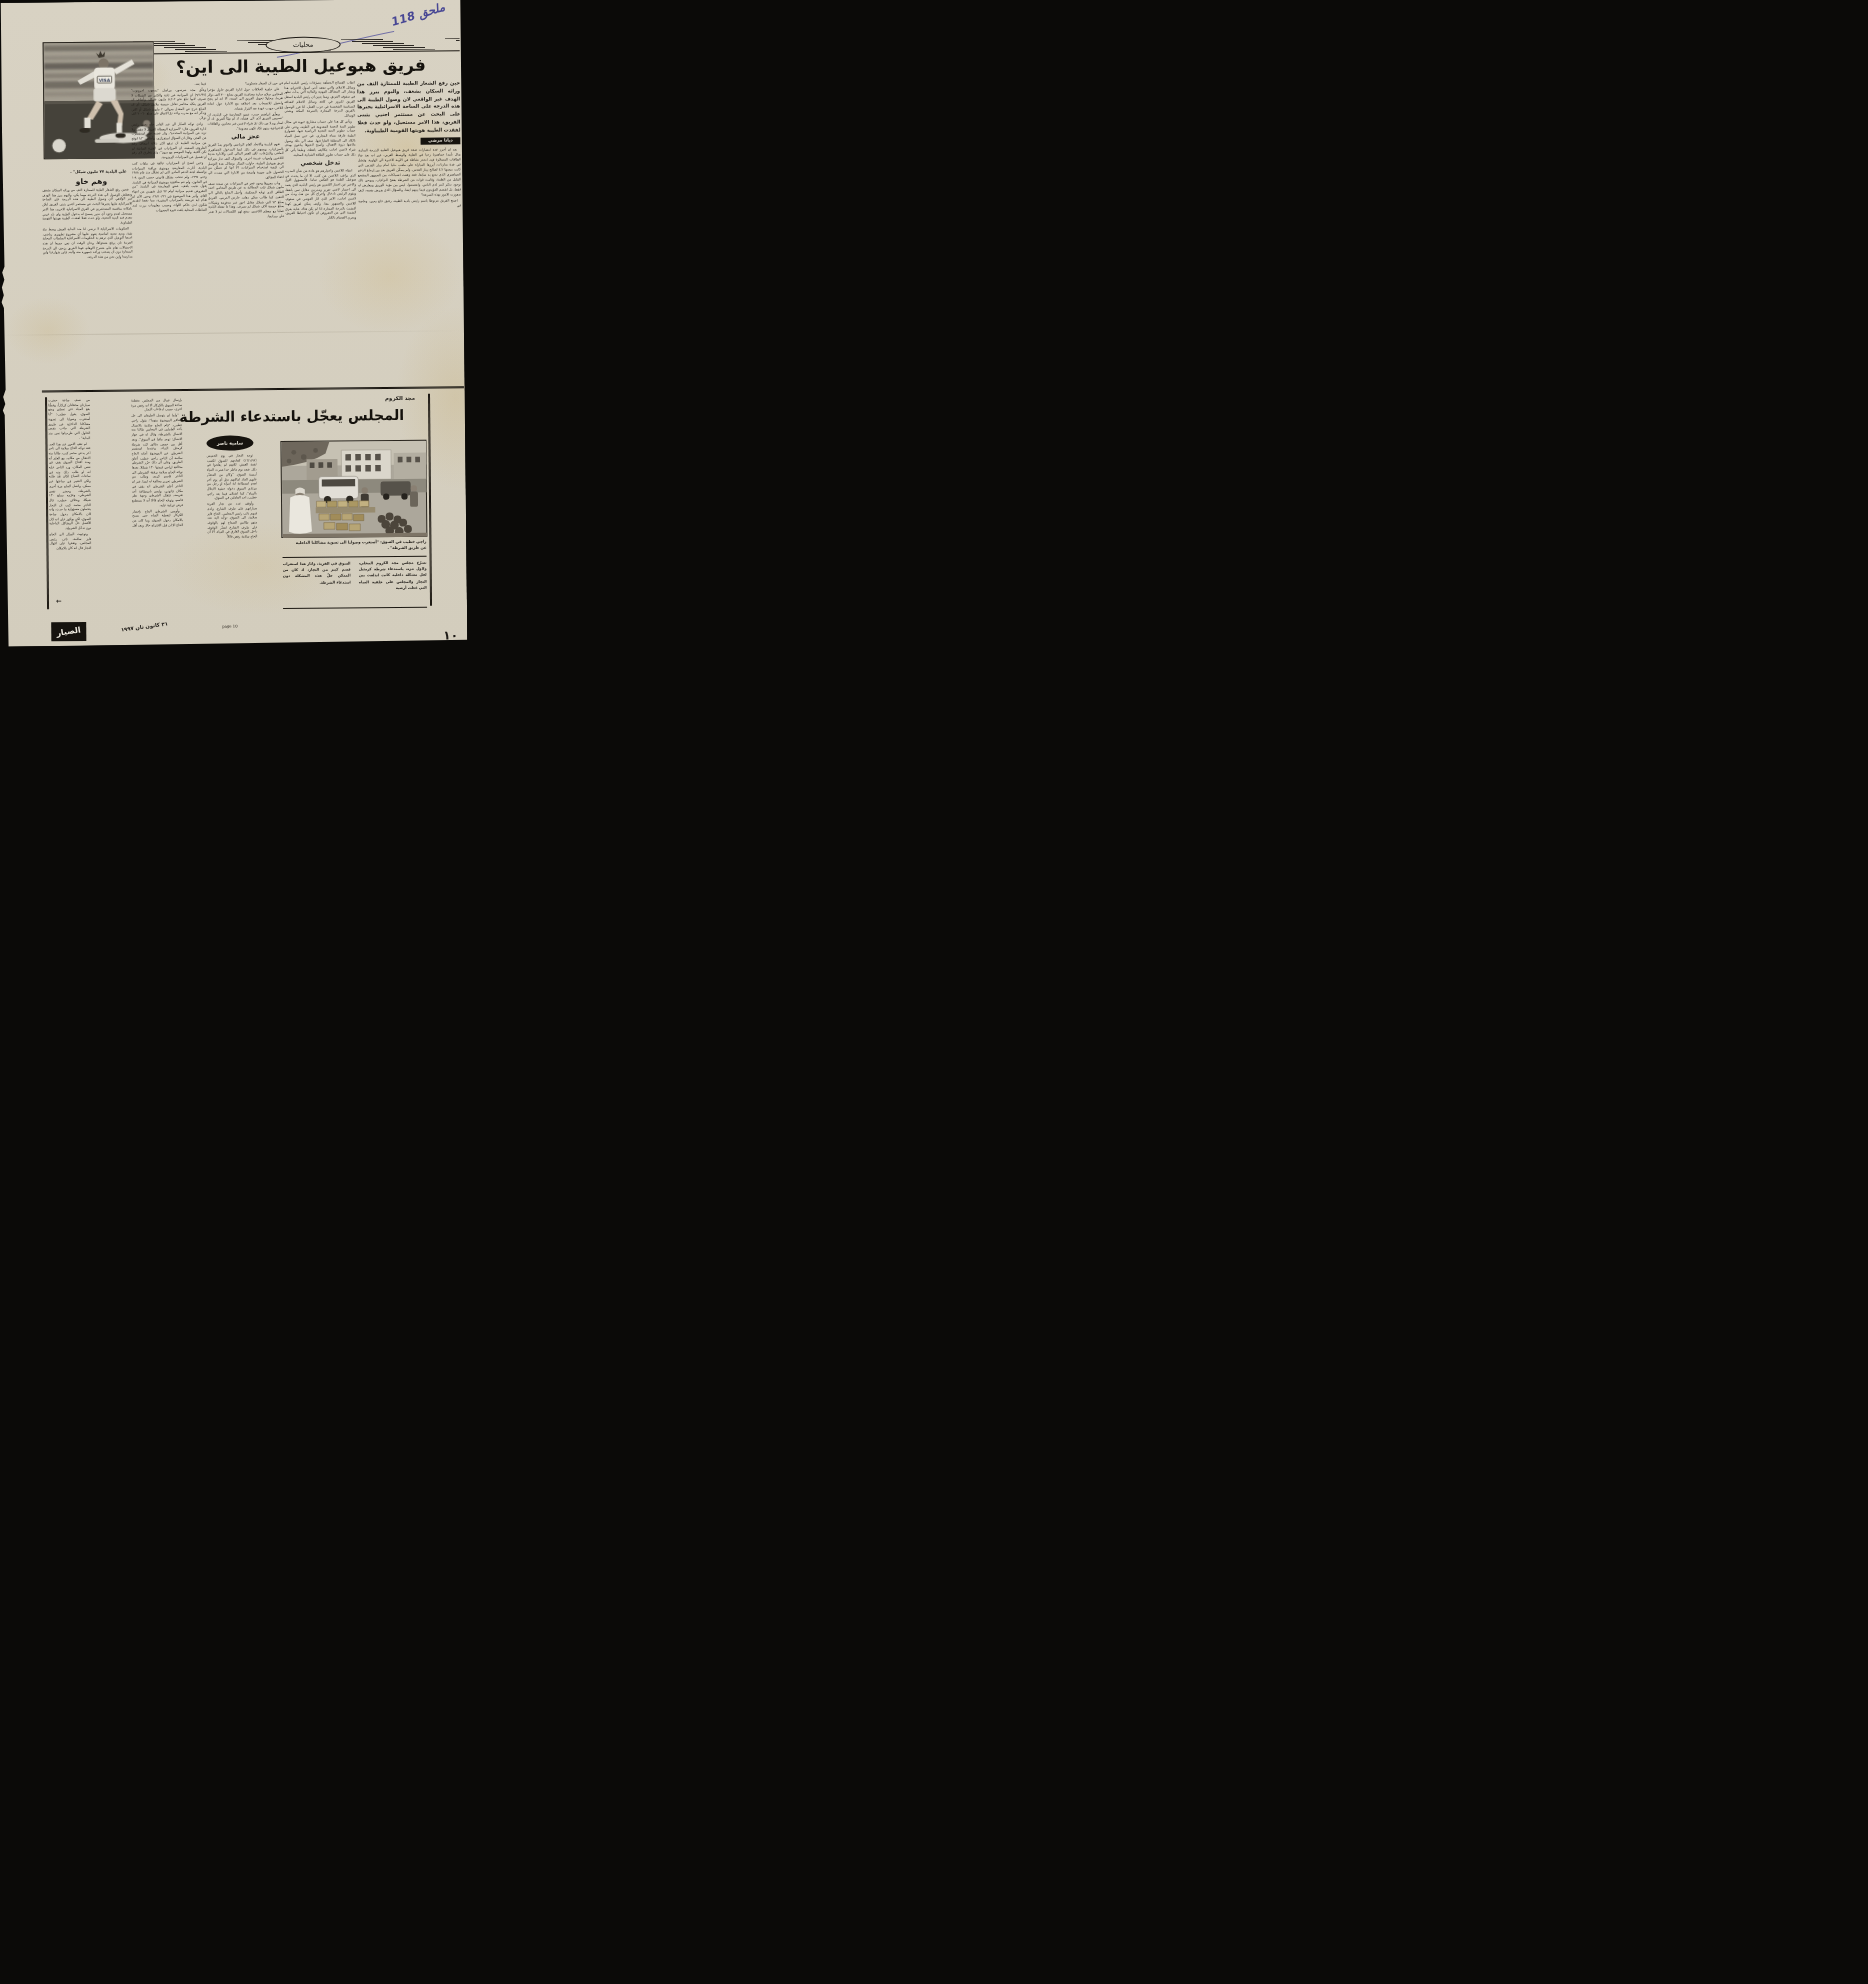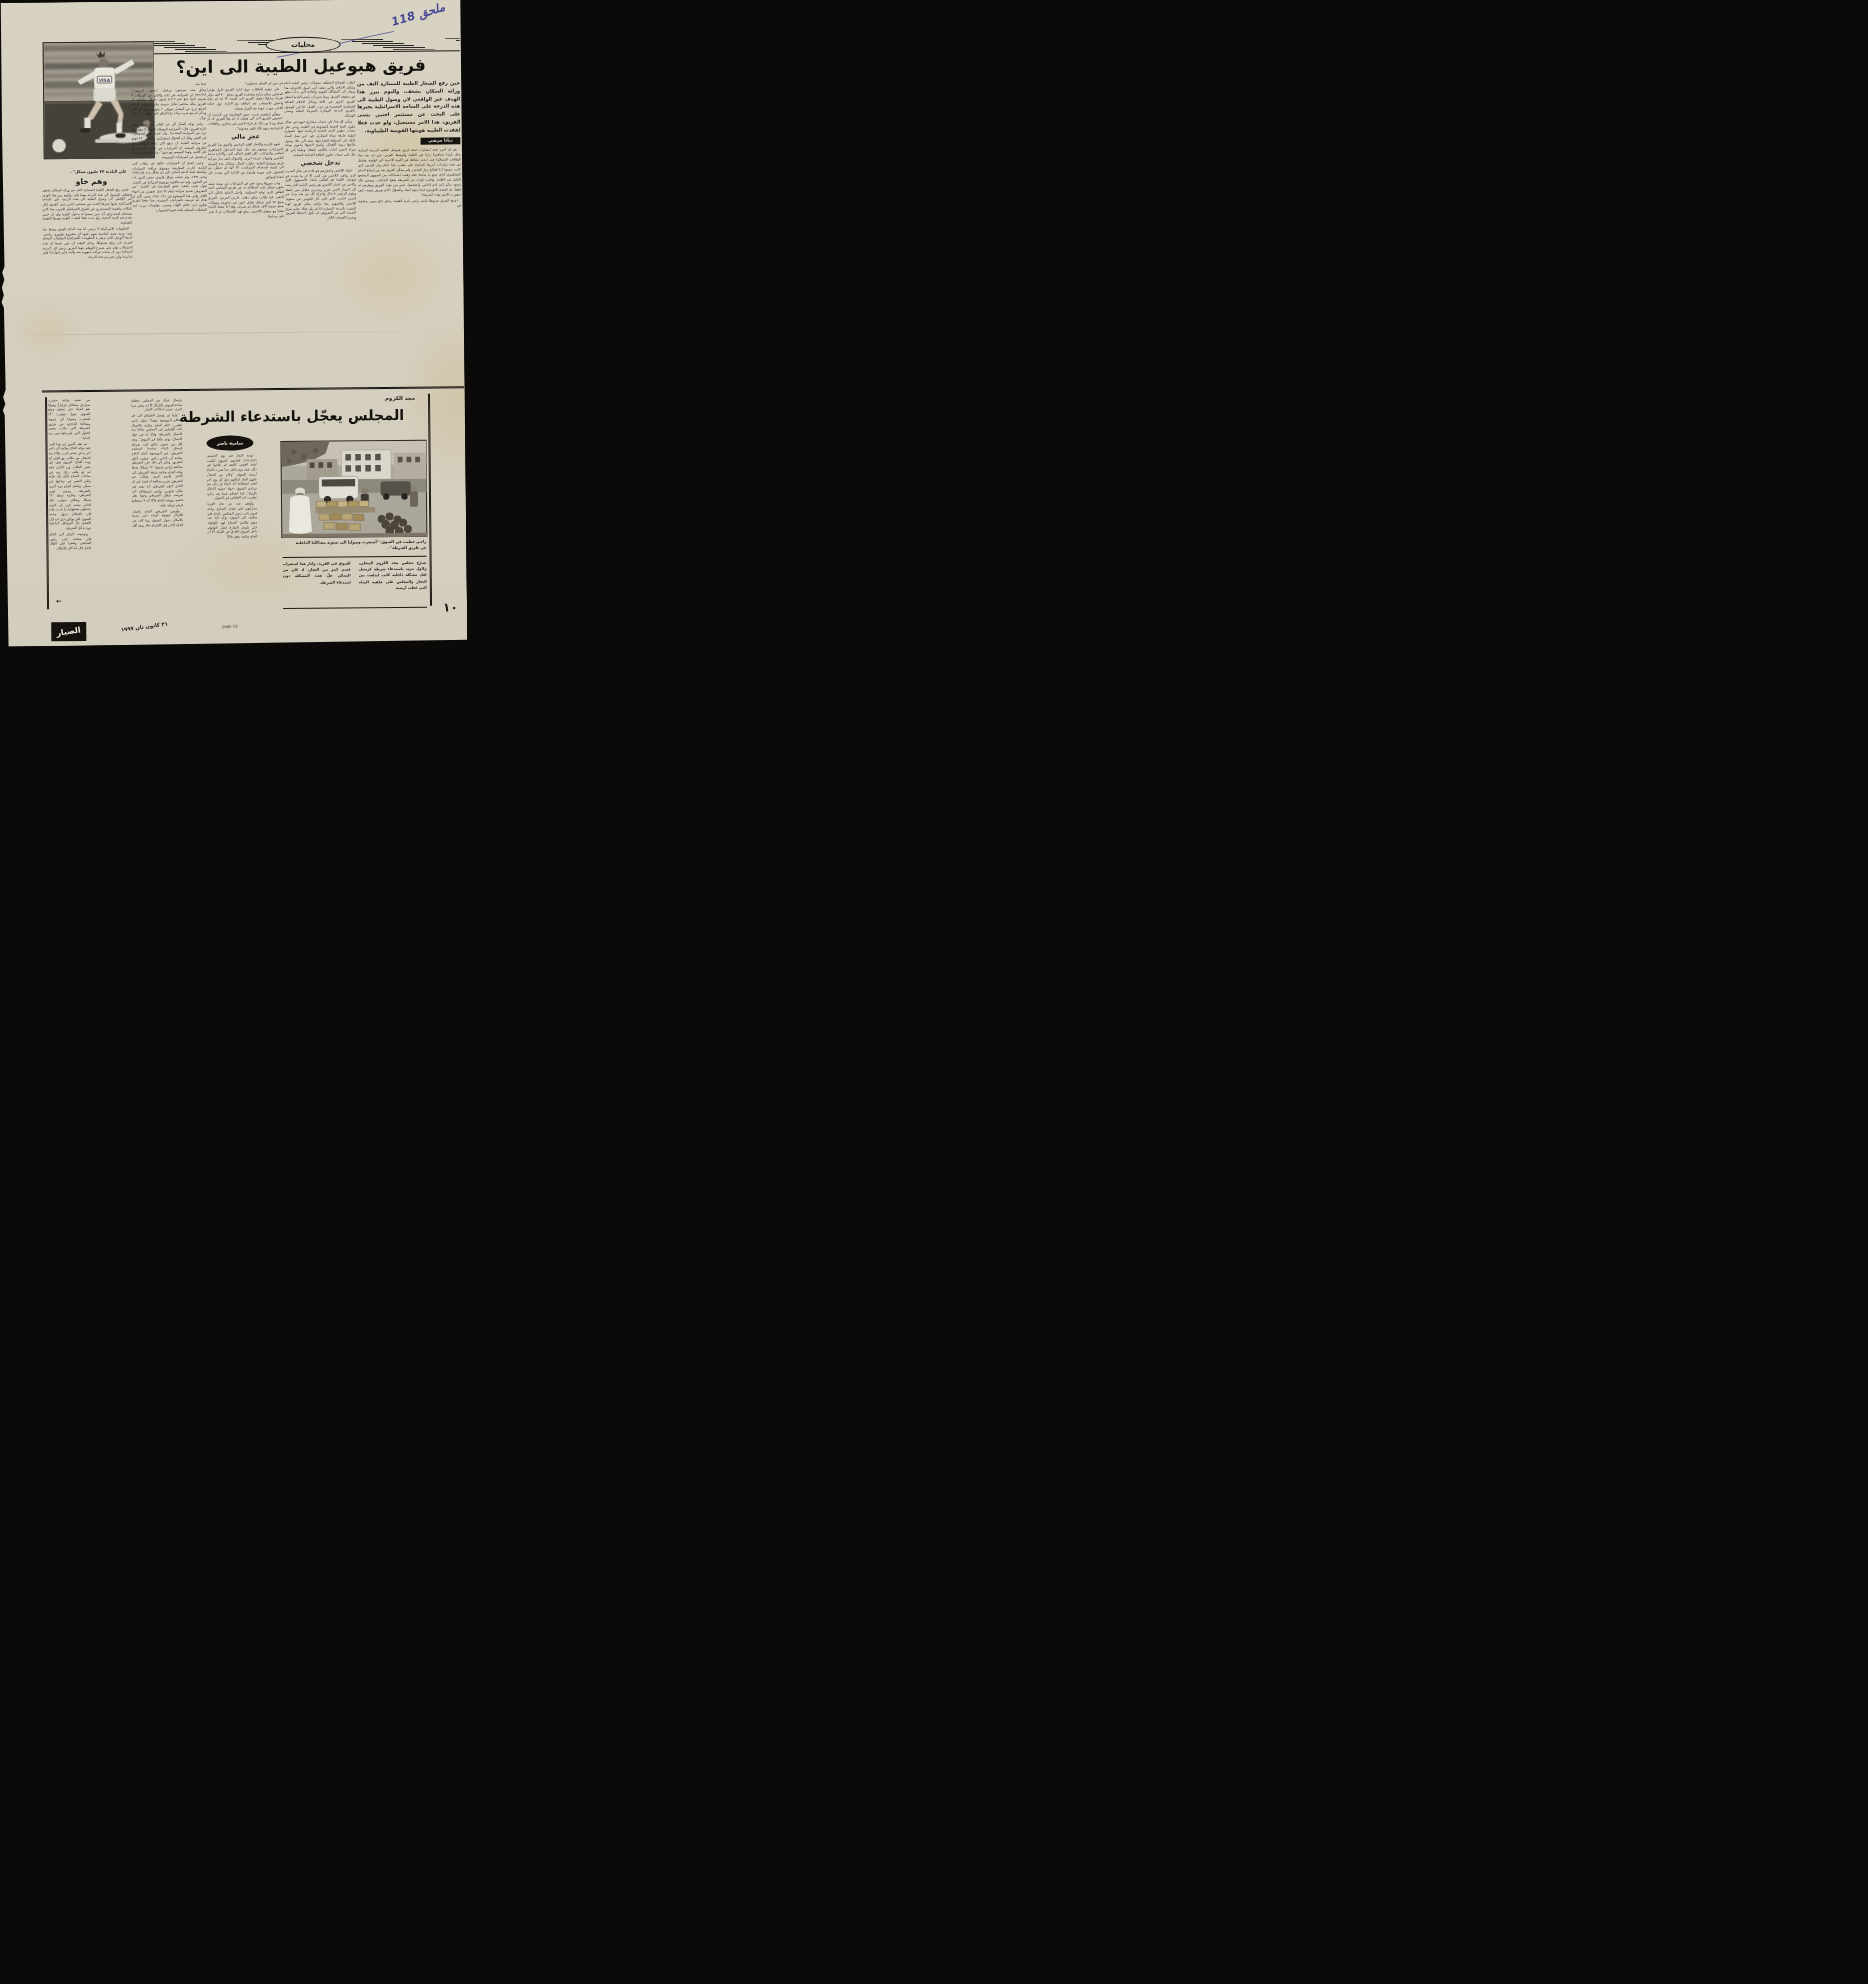--- a/index.html
+++ b/index.html
@@ -44,21 +44,21 @@
   <div class="abs" style="left:353px;top:14.3px;width:95px;transform:rotate(-16deg);color:#34348e;
               font-size:11.5px;font-weight:bold;font-style:italic;opacity:.88;direction:rtl;">ملحق 118</div>
   <svg class="abs" style="left:277px;top:30px;" width="121" height="30" viewBox="0 0 305 75">
     <path d="M4 68 C 80 56, 190 26, 298 6" fill="none" stroke="#3a3a98" stroke-width="2.4" stroke-linecap="round" opacity="0.7"></path>
   </svg>
 
   <div class="abs" style="left:65px;top:40px;width:396px;height:10.7px;
               background:repeating-linear-gradient(180deg,#2c2823 0 0.4px,transparent 0.4px 2.1px);"></div>
   <div class="abs" style="left:267px;top:37px;width:75px;height:15.5px;border-radius:50%;
               border:0.8px solid #1e1b16;background:#d7d1c2;display:flex;align-items:center;justify-content:center;">
-    <span style="font-weight:bold;font-size:6.7px;direction:rtl;text-align:right;">محليات</span>
+    <span style="font-weight:normal;font-size:6.7px;direction:rtl;text-align:right;">محليات</span>
   </div>
   <div class="abs hairline" style="left:65px;top:52px;width:396px;height:1.3px;"></div>
 
   <div class="abs rtl" style="left:171px;top:56px;width:262px;height:25.4px;font-size:17px;font-weight:bold;
               text-align:center;letter-spacing:-0.4px;color:#15120d;">فريق هبوعيل الطيبة الى اين؟</div>
 
   <div class="abs" style="left:44px;top:40px;width:111px;height:117px;border:0.6px solid #2a261f;background:#8f897d;">
     <svg width="110" height="116" viewBox="0 0 276 292">
       <defs>
         <filter id="b1">
@@ -264,16 +264,16 @@
     <p class="ind">لم تقف الامور عند هذا الحد. فقد توجّه الحاج سلامة الى تاجر آخر يدعى محمد كبت، طالبا منه الانتقال من مكانه، مع العلم أنه ومنذ افتتاح السوق يقف في نفس المكان. ورد التاجر عليه انه لو طلب ذلك منه في ساعات الصباح لكان نفّذ طلبه ولكن التغيير في ساعتها غير ممكن. واتصل الحاج مرة أخرى بالشرطة، وحضر نفس الشرطي، وغرّمه بمبلغ ١٣٠ شيكلا. وبخلاف خطيب، قال التاجر محمد كبت ان التجار يتحملون مسؤولية ما حدث، وانه كان بالامكان دخول ساحة السوق، لكن يوافق على انه كان الأفضل حلّ المشاكل الداخلية دون تدخّل الشرطة.</p>
     <p class="ind">وتوجهت الصبّار الى الحاج فايز سلامة، نائب رئيس المجلس، وتعقيبا على اقوال التجار قال انه كان بالامكان</p>
   </div>
   <div class="abs" style="left:52px;top:595px;font-size:6.7px;font-weight:bold;">←</div>
 
   <div class="abs blackbox" style="left:47px;top:620px;width:35px;height:19px;font-size:8px;">
     <span style="display:inline-block;transform:rotate(-8deg);">الصبار</span>
   </div>
   <div class="abs rtl" style="left:85px;top:624px;width:79px;font-size:5.2px;font-weight:bold;transform:rotate(-7deg);text-align:right;">٣١ كانون ثان ١٩٩٧</div>
   <div class="abs" style="left:218px;top:623px;font-family:'DejaVu Serif',serif;font-size:3.8px;color:#2a251e;">page 10</div>
-  <div class="abs" style="left:439px;top:602px;font-size:12px;font-weight:bold;">١٠</div>
+  <div class="abs" style="left:439px;top:630px;font-size:12px;font-weight:bold;">١٠</div>
 
 </div>
 
 
 </body></html>

